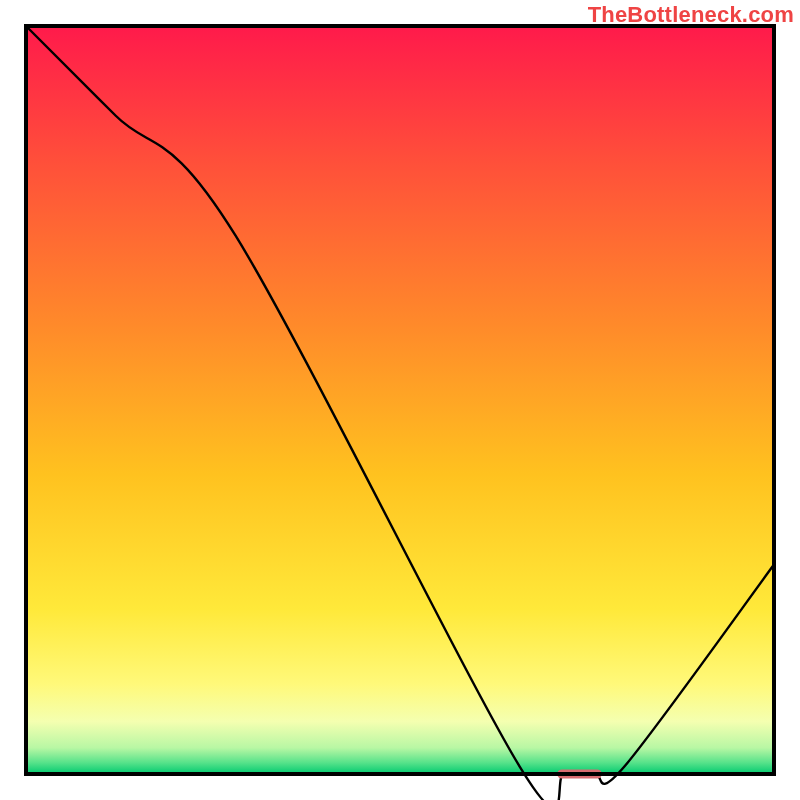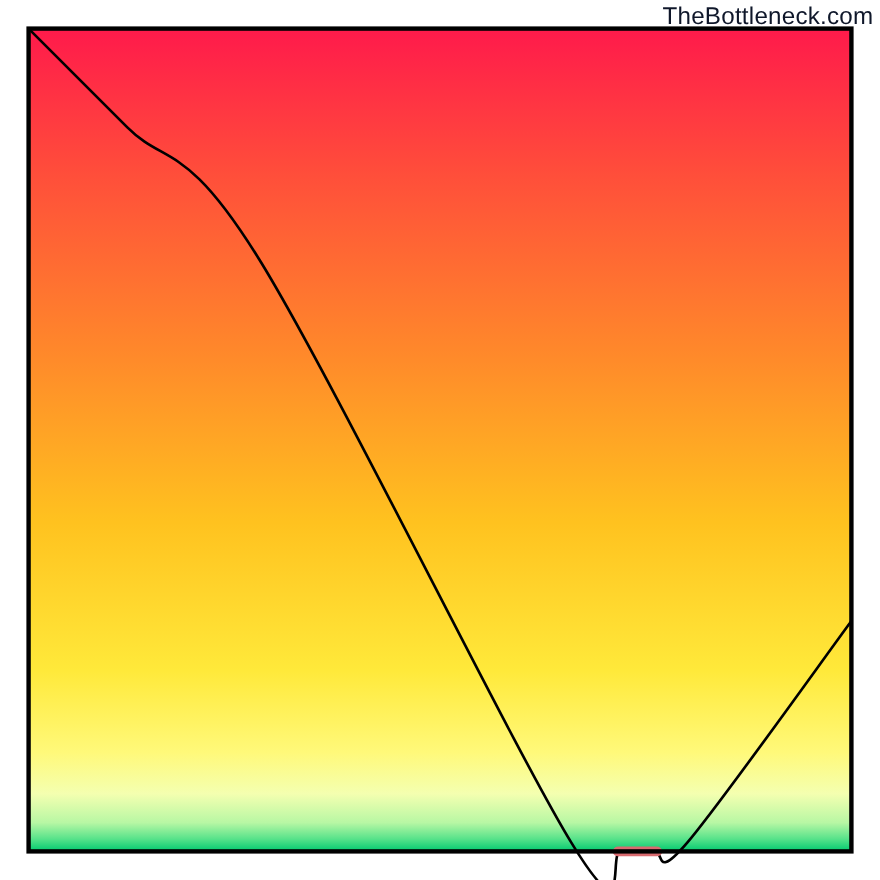--- a/index.html
+++ b/index.html
@@ -13,22 +13,22 @@
   .container {
     position: relative;
     width: 800px;
     height: 800px;
   }
   .watermark {
     position: absolute;
     top: 2px;
     right: 6px;
     font-size: 22px;
-    font-weight: 400;
-    color: #0f172a;
+    font-weight: 700;
+    color: #ef4444;
     letter-spacing: 0.2px;
   }
   svg {
     display: block;
   }
 </style>
 </head>
 <body>
 
 <div class="container">

